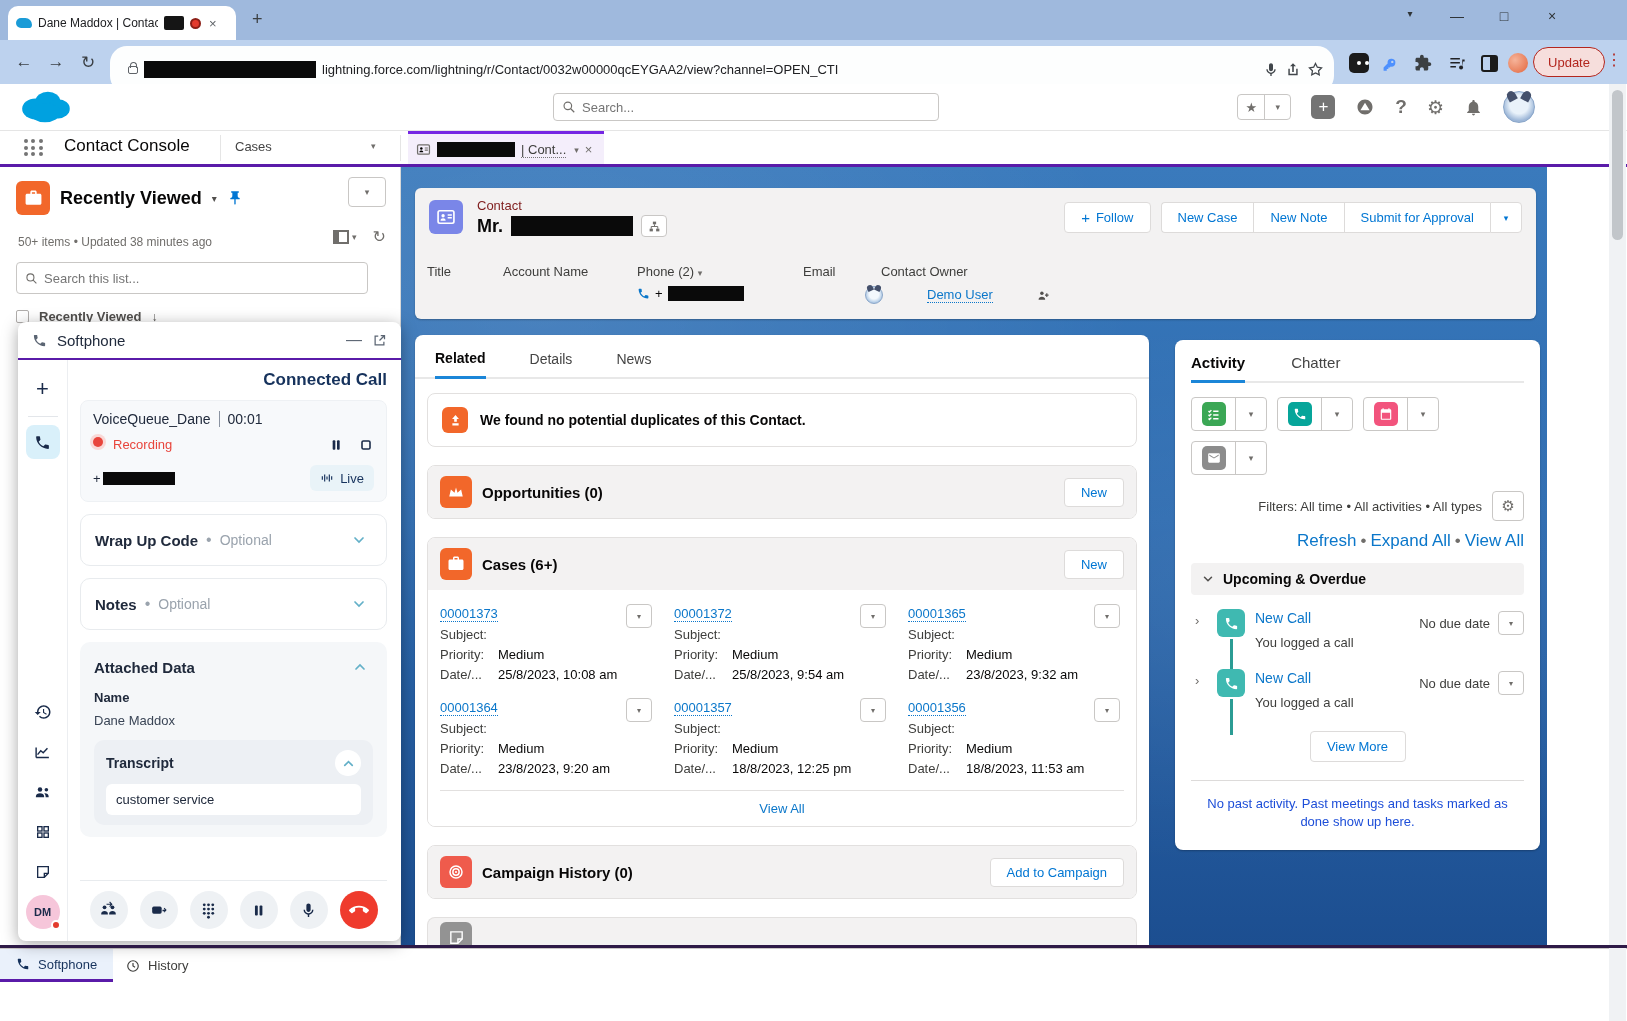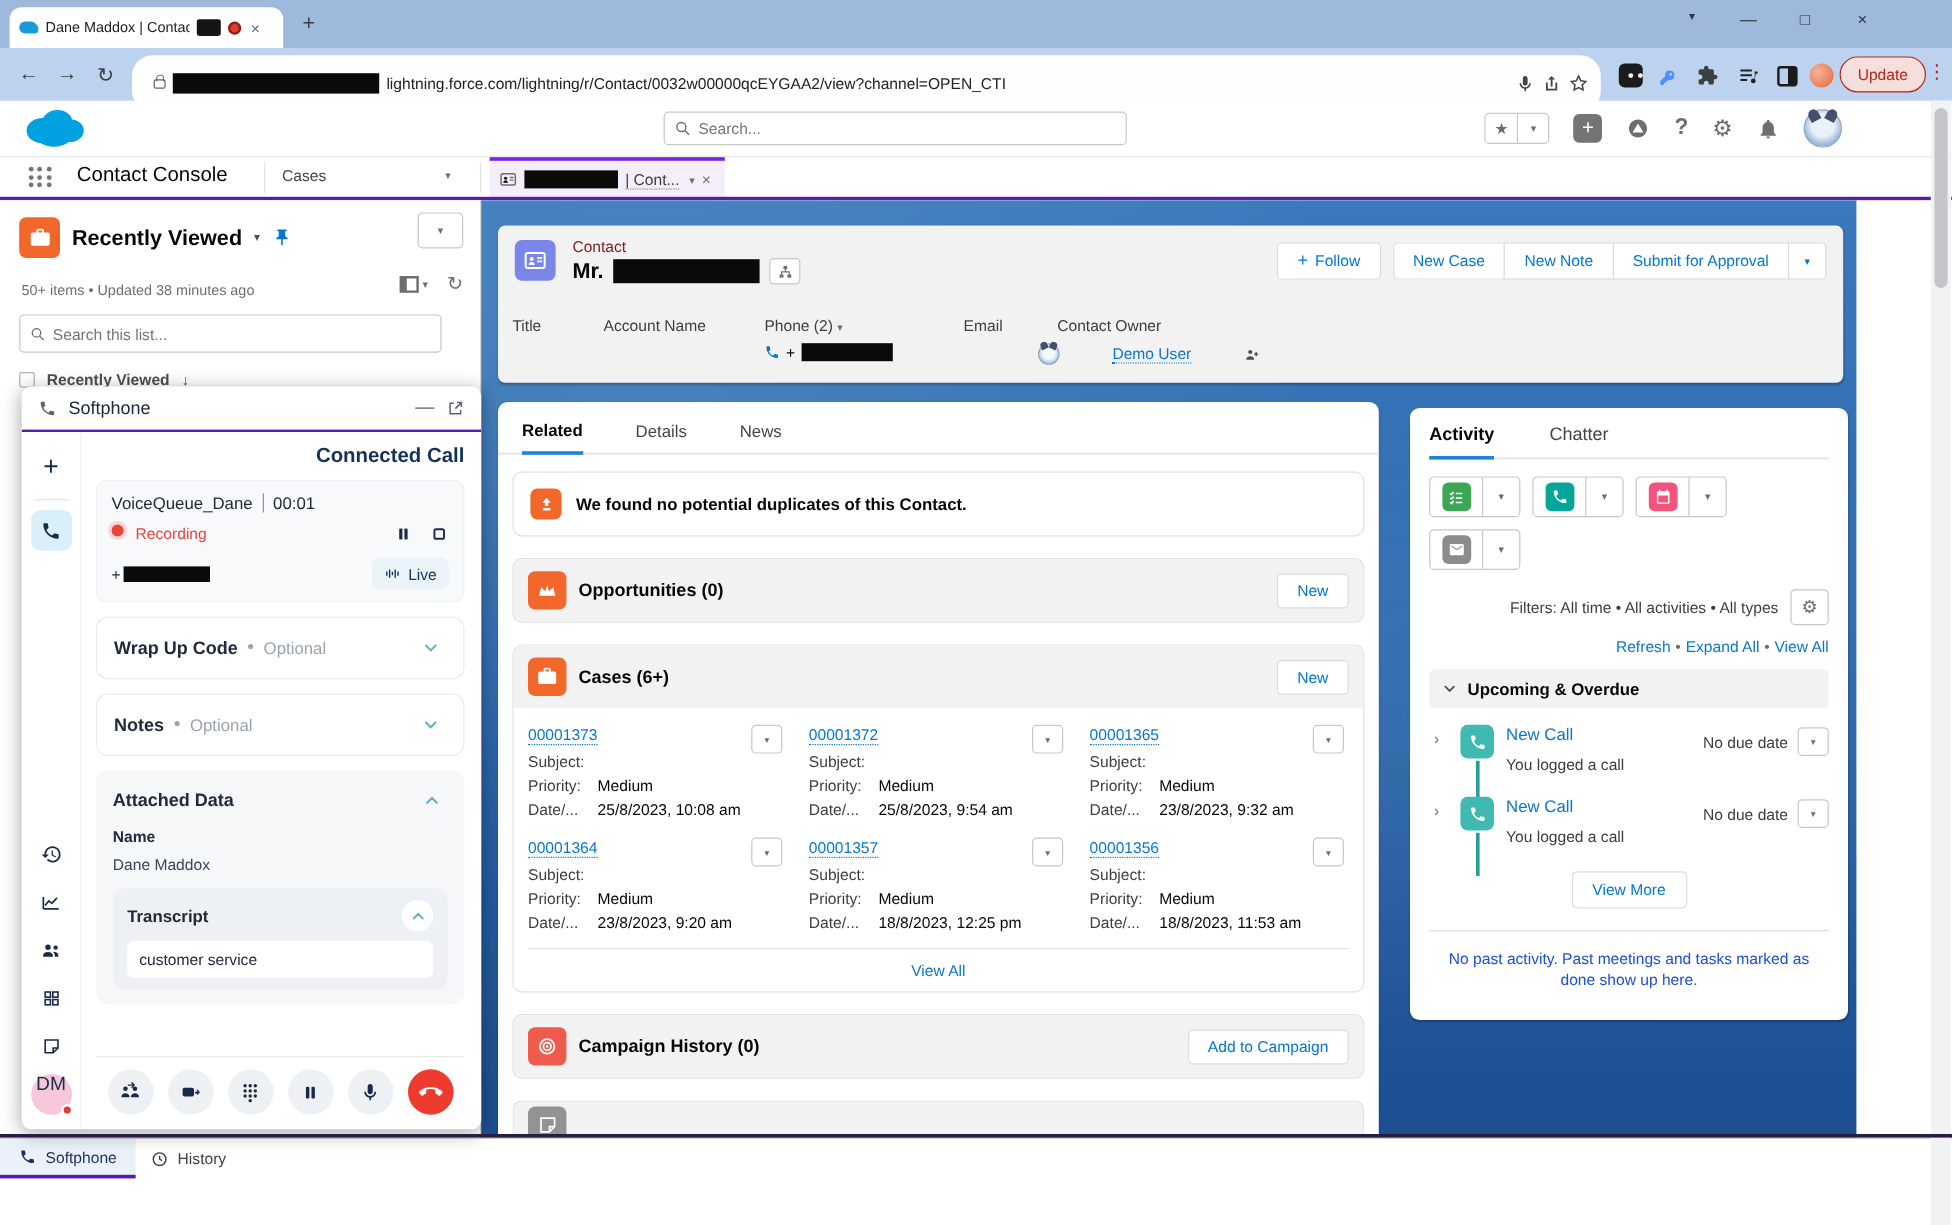--- a/index.html
+++ b/index.html
@@ -155,21 +155,21 @@
   .atab.active { font-weight:bold; color:#080707; border-bottom:3px solid #1b86d8; margin-bottom:-2px; }
   .composer { display:flex; gap:10px; margin-top:14px; flex-wrap:wrap; }
   .cgroup { display:flex; border:1px solid #c9c7c5; border-radius:4px; height:34px; }
   .cgroup .main { width:44px; display:flex; align-items:center; justify-content:center; border-right:1px solid #c9c7c5; }
   .cgroup .dd { width:30px; display:flex; align-items:center; justify-content:center; font-size:9px; color:#706e6b; }
   .cicon { width:24px; height:24px; border-radius:5px; display:flex; align-items:center; justify-content:center; }
   .filters { display:flex; justify-content:flex-end; align-items:center; gap:10px; margin-top:16px; }
   .filters .ftext { font-size:13px; color:#3e3e3c; }
   .gearbtn { width:32px; height:30px; border:1px solid #c9c7c5; border-radius:4px; display:flex;
              align-items:center; justify-content:center; color:#706e6b; font-size:15px; }
-  .alinks { text-align:right; font-size:13px; color:#0b77ca; margin-top:10px; }
+  .alinks { text-align:right; font-size:17px; color:#0b77ca; margin-top:10px; }
   .alinks .sep { color:#706e6b; margin:0 4px; }
   .upc-head { margin-top:12px; background:#f3f2f2; border-radius:4px; padding:8px 10px; display:flex;
               align-items:center; gap:8px; font-size:14px; font-weight:bold; color:#080707; }
   .tl-item { position:relative; margin-top:14px; padding-left:64px; min-height:46px; }
   .tl-item .chev { position:absolute; left:4px; top:4px; font-size:13px; color:#706e6b; }
   .tl-item .tlicon { position:absolute; left:26px; top:0; width:28px; height:28px; background:#3fb9b1;
                      border-radius:6px; display:flex; align-items:center; justify-content:center; }
   .tl-item .tlline { position:absolute; left:39px; top:30px; width:3px; height:36px; background:#2b9c94; }
   .tl-title { font-size:14px; color:#0b77ca; }
   .tl-sub { font-size:13px; color:#3e3e3c; margin-top:8px; }
@@ -186,22 +186,22 @@
   #sp-head { height:38px; display:flex; align-items:center; gap:10px; padding:0 14px; border-bottom:2px solid #5a1ba9; }
   #sp-head .t { font-size:15px; color:#202a3c; flex:1; }
   #sp-head .hbtn { color:#5b6573; display:flex; align-items:center; }
   #sp-body { flex:1; display:flex; min-height:0; }
   #sp-rail { width:50px; border-right:1px solid #eceef1; display:flex; flex-direction:column; align-items:center; padding:12px 0; }
   #sp-rail .railbtn { width:34px; height:34px; display:flex; align-items:center; justify-content:center;
                       color:#1a2b4a; border-radius:8px; margin-bottom:6px; }
   #sp-rail .raildiv { width:30px; height:1px; background:#e3e6ea; margin:4px 0 8px 0; }
   #sp-rail .railbtn.active { background:#d9f0fa; }
   #sp-rail .railgap { flex:1; }
-  .dm-av { width:34px; height:34px; border-radius:50%; background:#f6c6da; color:#1a2b4a; font-size:16px; font-weight:normal;
-           display:flex; justify-content:center; position:relative; }
+  .dm-av { width:34px; height:34px; border-radius:50%; background:#f6c6da; color:#1a2b4a; font-size:11px; font-weight:bold;
+           display:flex; align-items:center; justify-content:center; position:relative; }
   .dm-av i { position:absolute; right:-1px; bottom:-1px; width:10px; height:10px; background:#e33b2e;
              border:2px solid #fff; border-radius:50%; }
   #sp-main { flex:1; display:flex; flex-direction:column; padding:10px 14px 0 12px; min-width:0; }
   #sp-status { text-align:right; font-size:17px; font-weight:bold; color:#16325c; margin-bottom:10px; }
   .callcard { background:#f7f9fb; border:1px solid #eef1f4; border-radius:8px; padding:10px 12px; }
   .callrow1 { display:flex; align-items:center; font-size:14px; color:#202a3c; }
   .callrow1 .q { font-weight:500; }
   .callrow1 .pipe { width:1px; height:16px; background:#8a93a1; margin:0 8px; }
   .callrow2 { display:flex; margin-top:10px; }
   .recdot { width:10px; height:10px; border-radius:50%; background:#e8453c; box-shadow:0 0 0 3px #f9d9d7; margin-right:10px; }

